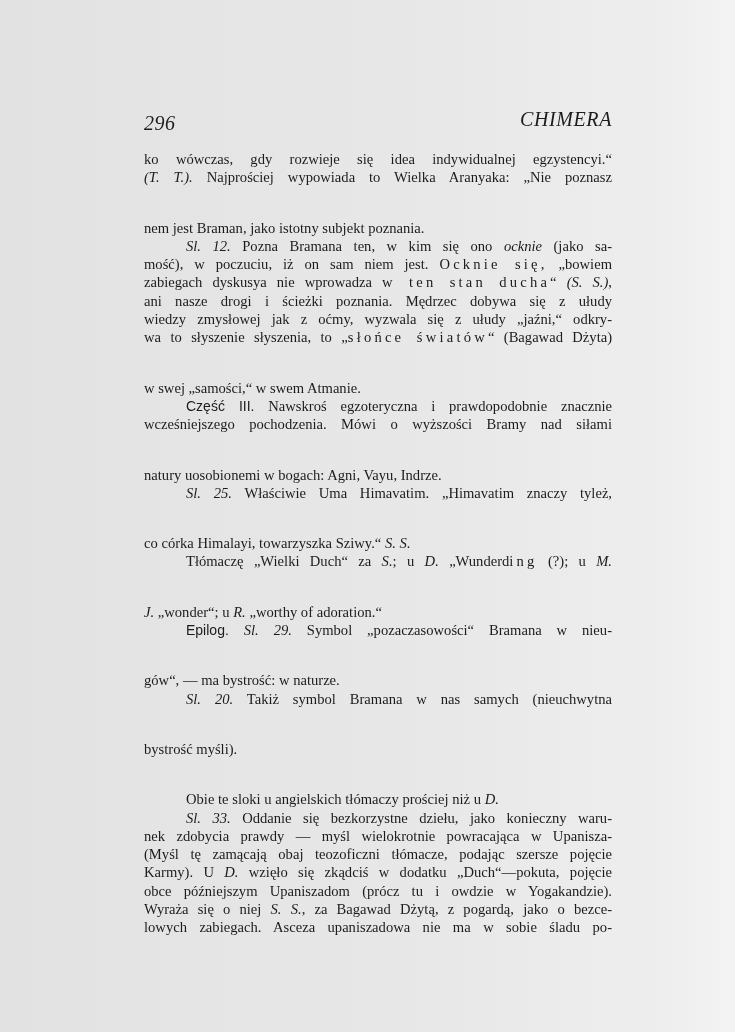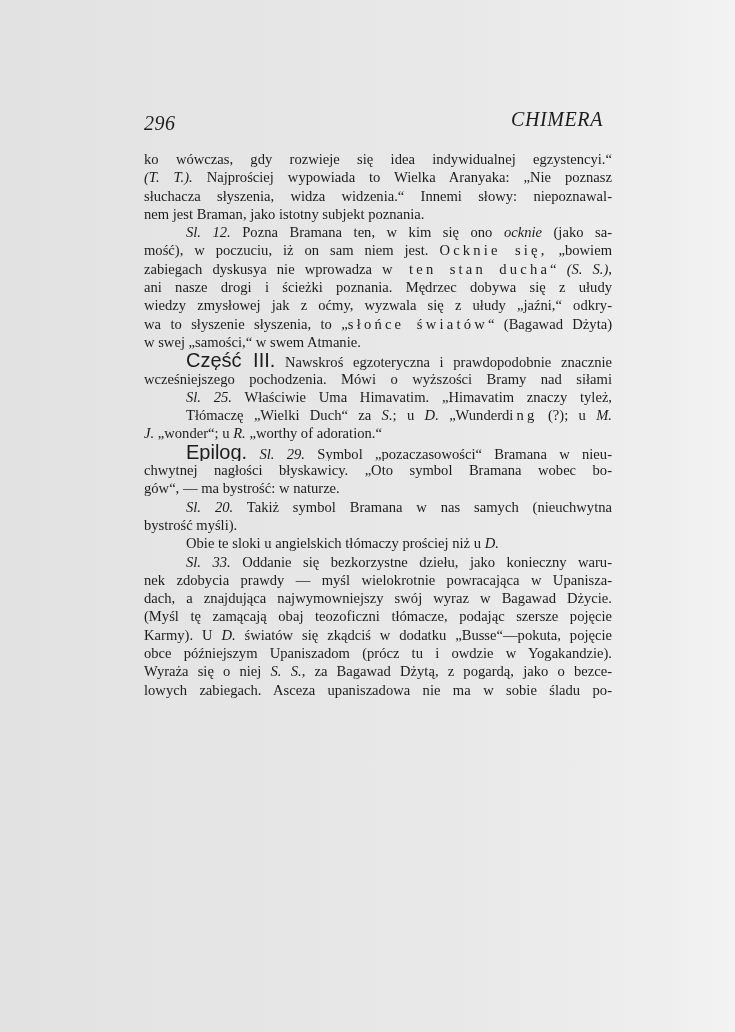--- a/index.html
+++ b/index.html
@@ -11,68 +11,67 @@
     font-family: "Liberation Serif", "DejaVu Serif", serif;
     color: #1c1c1c;
   }
   .page { position: absolute; left: 144px; top: 108px; width: 468px; }
   .header { position: relative; height: 28px; }
   .page-number {
     position: absolute; left: 0; top: 4px;
     font-style: italic; font-size: 20px; letter-spacing: 0.5px;
   }
   .running-title {
-    position: absolute; right: 9px; top: 0;
+    position: absolute; right: 0; top: 0;
     font-style: italic; font-size: 20px; letter-spacing: 0.6px;
   }
   .body-text { margin-top: 14px; }
   .line {
     height: 18.3px; line-height: 18.3px; font-size: 14.6px;
     white-space: nowrap; text-align: justify; text-align-last: justify;
     overflow: hidden;
   }
-  .line.last { text-align-last: left; }
+  .line.last { text-align-last: left; margin-top: 32px; }
   .line.indent { padding-left: 42px; }
-  .sans { font-family: "Liberation Sans", "DejaVu Sans", sans-serif; font-size: 20px; }
+  .sans { font-family: "Liberation Sans", "DejaVu Sans", sans-serif; font-size: 14px; }
   .it { font-style: italic; }
   .sp { letter-spacing: 3.2px; }
 </style>
 </head>
 <body>
 
 <div class="page">
   <div class="header">
     <span class="page-number">296</span>
     <span class="running-title">CHIMERA</span>
   </div>
   <div class="body-text" id="body-text">
       <div class="line"><span>ko wówczas, gdy rozwieje się idea indywidualnej egzystencyi.“</span></div>
       <div class="line"><span class="it">(T. T.).</span><span>  Najprościej wypowiada to Wielka Aranyaka:  „Nie poznasz</span></div>
-      <div class="line"><span>słuchacza słyszenia, widza widzenia.“  Innemi słowy:  niepoznawal-</span></div>
       <div class="line last"><span>nem jest Braman, jako istotny subjekt poznania.</span></div>
       <div class="line indent"><span class="it">Sl. 12.</span><span>  Pozna Bramana ten, w kim się ono </span><span class="it">ocknie</span><span> (jako sa-</span></div>
       <div class="line"><span>mość), w poczuciu, iż on sam niem jest.  </span><span class="sp">Ocknie się,</span><span> „bowiem</span></div>
       <div class="line"><span>zabiegach dyskusya nie wprowadza </span><span class="sp">w ten stan ducha</span><span>“ </span><span class="it">(S. S.)</span><span>,</span></div>
       <div class="line"><span>ani nasze drogi i ścieżki poznania.  Mędrzec dobywa się z ułudy</span></div>
       <div class="line"><span>wiedzy zmysłowej jak z oćmy, wyzwala się z ułudy „jaźni,“ odkry-</span></div>
       <div class="line"><span>wa to słyszenie słyszenia, to „</span><span class="sp">słońce światów</span><span>“ (Bagawad Dżyta)</span></div>
       <div class="line last"><span>w swej „samości,“ w swem Atmanie.</span></div>
       <div class="line indent"><span class="sans">Część III.</span><span> Nawskroś egzoteryczna i prawdopodobnie znacznie</span></div>
       <div class="line"><span>wcześniejszego pochodzenia.  Mówi o wyższości Bramy nad siłami</span></div>
+      <div class="line last"><span>natury uosobionemi w bogach: Agni, Vayu, Indrze.</span></div>
       <div class="line indent"><span class="it">Sl. 25.</span><span> Właściwie Uma Himavatim.  „Himavatim znaczy tyleż,</span></div>
+      <div class="line last"><span>co córka Himalayi, towarzyszka Sziwy.“ </span><span class="it">S. S.</span></div>
       <div class="line indent"><span>Tłómaczę „Wielki Duch“ za </span><span class="it">S.</span><span>; u </span><span class="it">D.</span><span> „Wunderd</span><span class="sp">ing</span><span> (?); u </span><span class="it">M.</span></div>
       <div class="line last"><span class="it">J.</span><span> „wonder“; u </span><span class="it">R.</span><span> „worthy of adoration.“</span></div>
       <div class="line indent"><span class="sans">Epilog.</span><span>  </span><span class="it">Sl. 29.</span><span>  Symbol „pozaczasowości“ Bramana w nieu-</span></div>
-      <div class="line"><span>chwytnej nagłości błyskawicy.  „Oto symbol Bramana wobec bo-</span></div>
       <div class="line last"><span>gów“, — ma  bystrość: w naturze.</span></div>
       <div class="line indent"><span class="it">Sl. 20.</span><span>  Takiż symbol Bramana w nas samych (nieuchwytna</span></div>
       <div class="line last"><span>bystrość myśli).</span></div>
       <div class="line indent last"><span>Obie te sloki u angielskich tłómaczy prościej niż u </span><span class="it">D.</span></div>
       <div class="line indent"><span class="it">Sl. 33.</span><span>  Oddanie się bezkorzystne dziełu, jako konieczny waru-</span></div>
       <div class="line"><span>nek zdobycia prawdy — myśl wielokrotnie powracająca w Upanisza-</span></div>
-      <div class="line"><span>dach, a znajdująca najwymowniejszy swój wyraz w Bagawad Dżycie.</span></div>
       <div class="line"><span>(Myśl tę zamącają obaj teozoficzni tłómacze, podając szersze pojęcie</span></div>
-      <div class="line"><span>Karmy). U </span><span class="it">D.</span><span> światów się zkądciś w dodatku  „Busse“—pokuta, pojęcie</span></div>
+      <div class="line"><span>Karmy). U </span><span class="it">D.</span><span> wzięło się zkądciś w dodatku  „Duch“—pokuta, pojęcie</span></div>
       <div class="line"><span>obce późniejszym Upaniszadom (prócz tu i owdzie w Yogakandzie).</span></div>
       <div class="line"><span>Wyraża się o niej </span><span class="it">S. S.</span><span>, za Bagawad Dżytą, z pogardą, jako o bezce-</span></div>
       <div class="line"><span>lowych zabiegach.  Asceza upaniszadowa nie ma w sobie śladu po-</span></div>
     </div>
 </div>
 
 </body></html>

